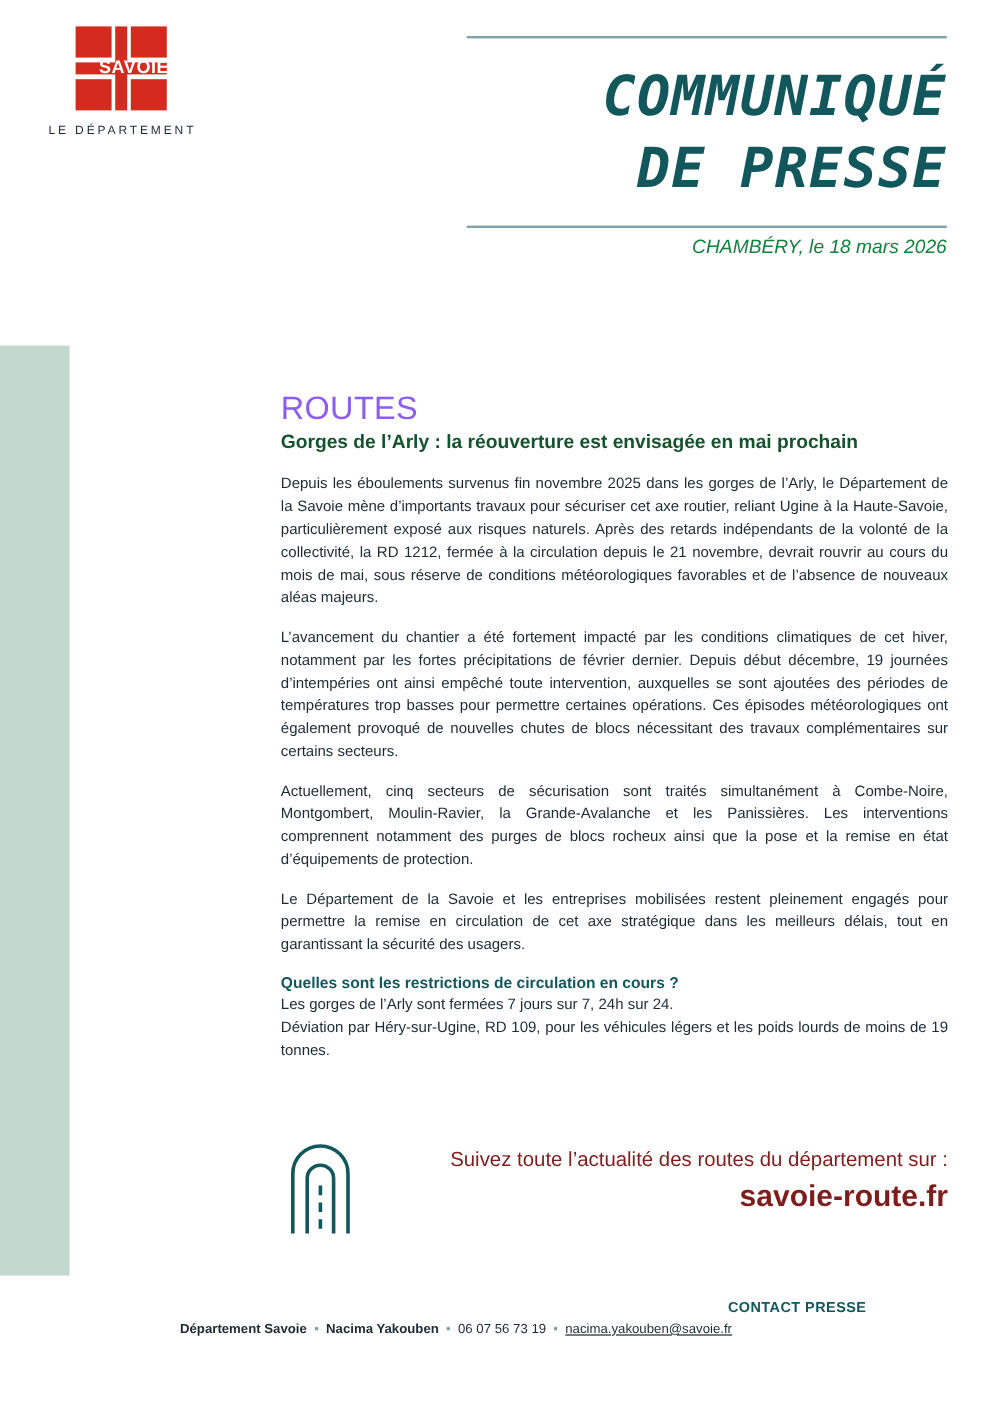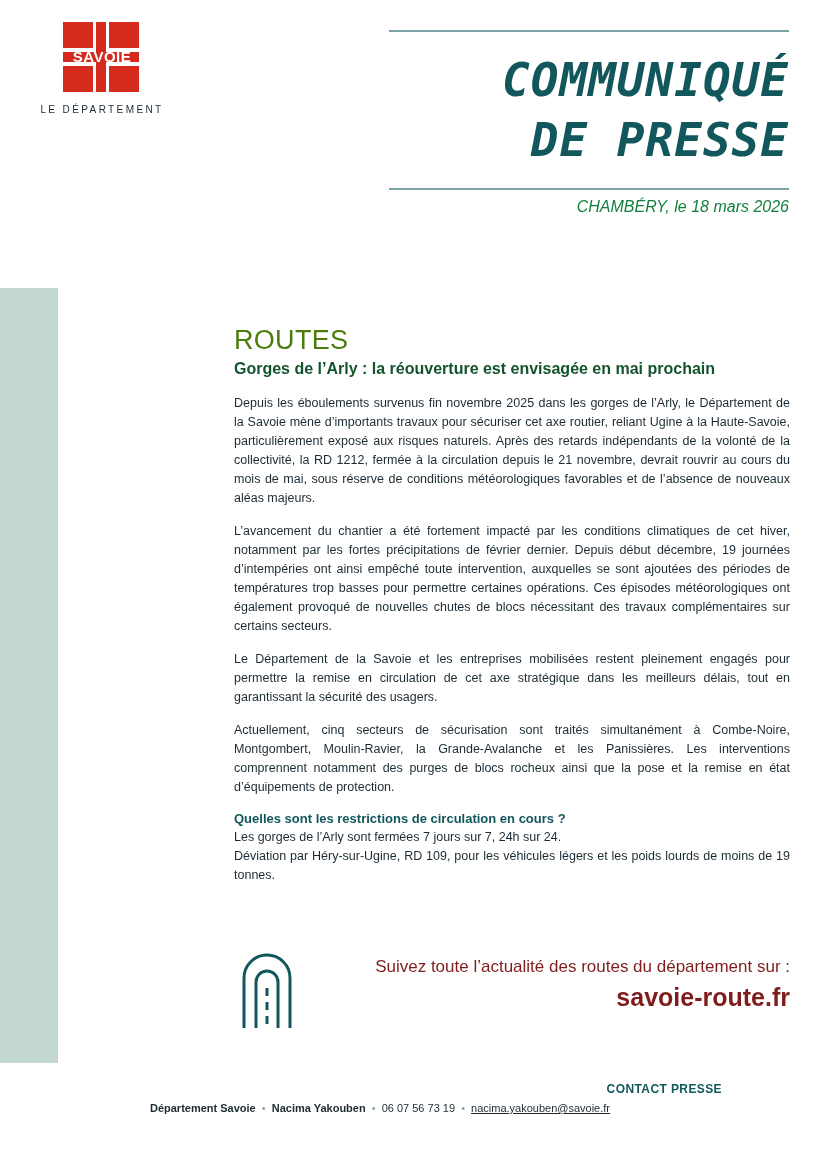--- a/index.html
+++ b/index.html
@@ -65,21 +65,21 @@
   .logo-mark .bar-v {
     position: absolute;
     left: 33px; top: 0; width: 10px; height: 70px;
     background: #d52b1e;
   }
   .logo-word {
     position: absolute;
     left: 0;
     top: 26px;
     width: 78px;
-    text-align: center;
+    text-align: right;
     font-size: 15px;
     font-weight: bold;
     letter-spacing: 0.5px;
     color: #ffffff;
     z-index: 3;
   }
   .logo-sub {
     margin-top: 12px;
     font-size: 10px;
     font-weight: normal;
@@ -121,21 +121,21 @@
 
   
   .content {
     position: absolute;
     left: 234px;
     top: 325px;
     width: 556px;
   }
   .routes-title {
     font-size: 27px;
-    color: #4d7c0f;
+    color: #8b5cf6;
     font-weight: normal;
     letter-spacing: .3px;
     margin-bottom: 4px;
   }
   .subtitle {
     font-size: 16px;
     color: #14532d;
     margin-bottom: 16px;
   }
   p.para {
@@ -247,22 +247,22 @@
     </div>
 
   </div>
 
   <div class="content">
     <h1 class="routes-title">ROUTES</h1>
     <h2 class="subtitle">Gorges de l’Arly : la réouverture est envisagée en mai prochain</h2>
 
     <p class="para lead">Depuis les éboulements survenus fin novembre 2025 dans les gorges de l’Arly, le Département de la Savoie mène d’importants travaux pour sécuriser cet axe routier, reliant Ugine à la Haute-Savoie, particulièrement exposé aux risques naturels. Après des retards indépendants de la volonté de la collectivité, la RD 1212, fermée à la circulation depuis le 21 novembre, devrait rouvrir au cours du mois de mai, sous réserve de conditions météorologiques favorables et de l’absence de nouveaux aléas majeurs.</p>
     <p class="para">L’avancement du chantier a été fortement impacté par les conditions climatiques de cet hiver, notamment par les fortes précipitations de février dernier. Depuis début décembre, 19 journées d’intempéries ont ainsi empêché toute intervention, auxquelles se sont ajoutées des périodes de températures trop basses pour permettre certaines opérations. Ces épisodes météorologiques ont également provoqué de nouvelles chutes de blocs nécessitant des travaux complémentaires sur certains secteurs.</p>
+    <p class="para">Actuellement, cinq secteurs de sécurisation sont traités simultanément à Combe-Noire, Montgombert, Moulin-Ravier, la Grande-Avalanche et les Panissières. Les interventions comprennent notamment des purges de blocs rocheux ainsi que la pose et la remise en état d’équipements de protection.</p>
     <p class="para">Le Département de la Savoie et les entreprises mobilisées restent pleinement engagés pour permettre la remise en circulation de cet axe stratégique dans les meilleurs délais, tout en garantissant la sécurité des usagers.</p>
-    <p class="para">Actuellement, cinq secteurs de sécurisation sont traités simultanément à Combe-Noire, Montgombert, Moulin-Ravier, la Grande-Avalanche et les Panissières. Les interventions comprennent notamment des purges de blocs rocheux ainsi que la pose et la remise en état d’équipements de protection.</p>
 
     <div class="question">Quelles sont les restrictions de circulation en cours ?</div>
     <div class="qline">Les gorges de l’Arly sont fermées 7 jours sur 7, 24h sur 24.</div>
     <div class="qline justify">Déviation par Héry-sur-Ugine, RD 109, pour les véhicules légers et les poids lourds de moins de 19 tonnes.</div>
   </div>
 
   <div class="callout">
     <div class="road-icon">
       <svg viewBox="0 0 66 92" width="66" height="92" xmlns="http://www.w3.org/2000/svg">
         <path d="M10 90 V40 A23 23 0 0 1 56 40 V90" fill="none" stroke="#12575c" stroke-width="3"></path>

